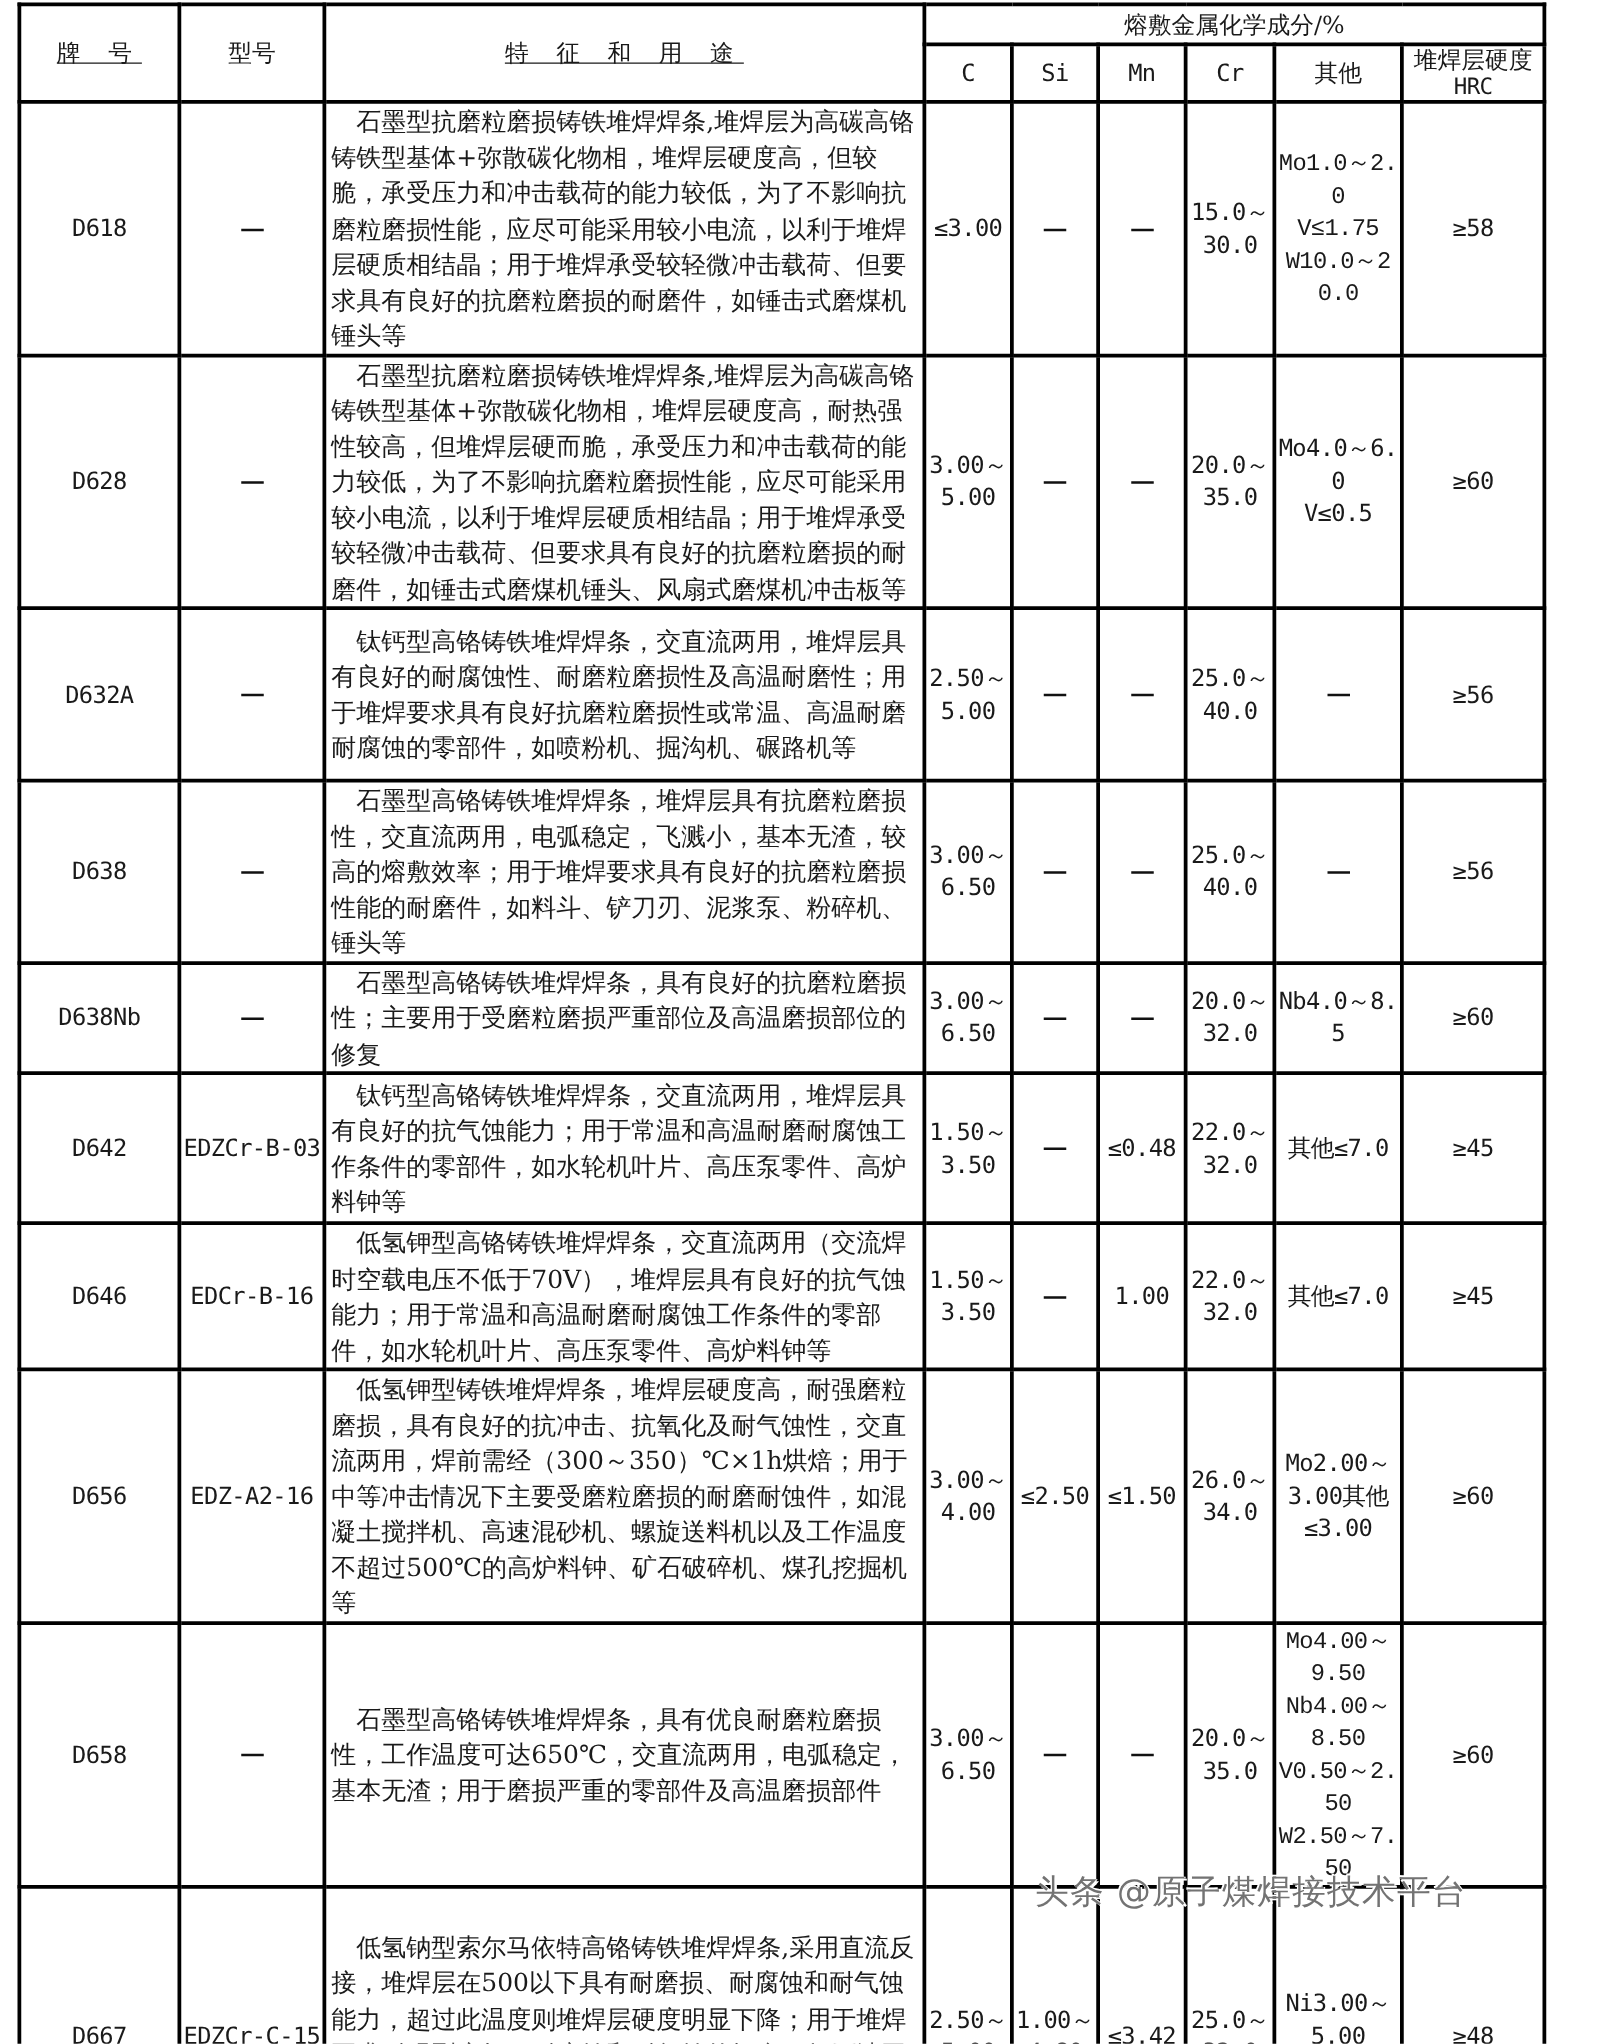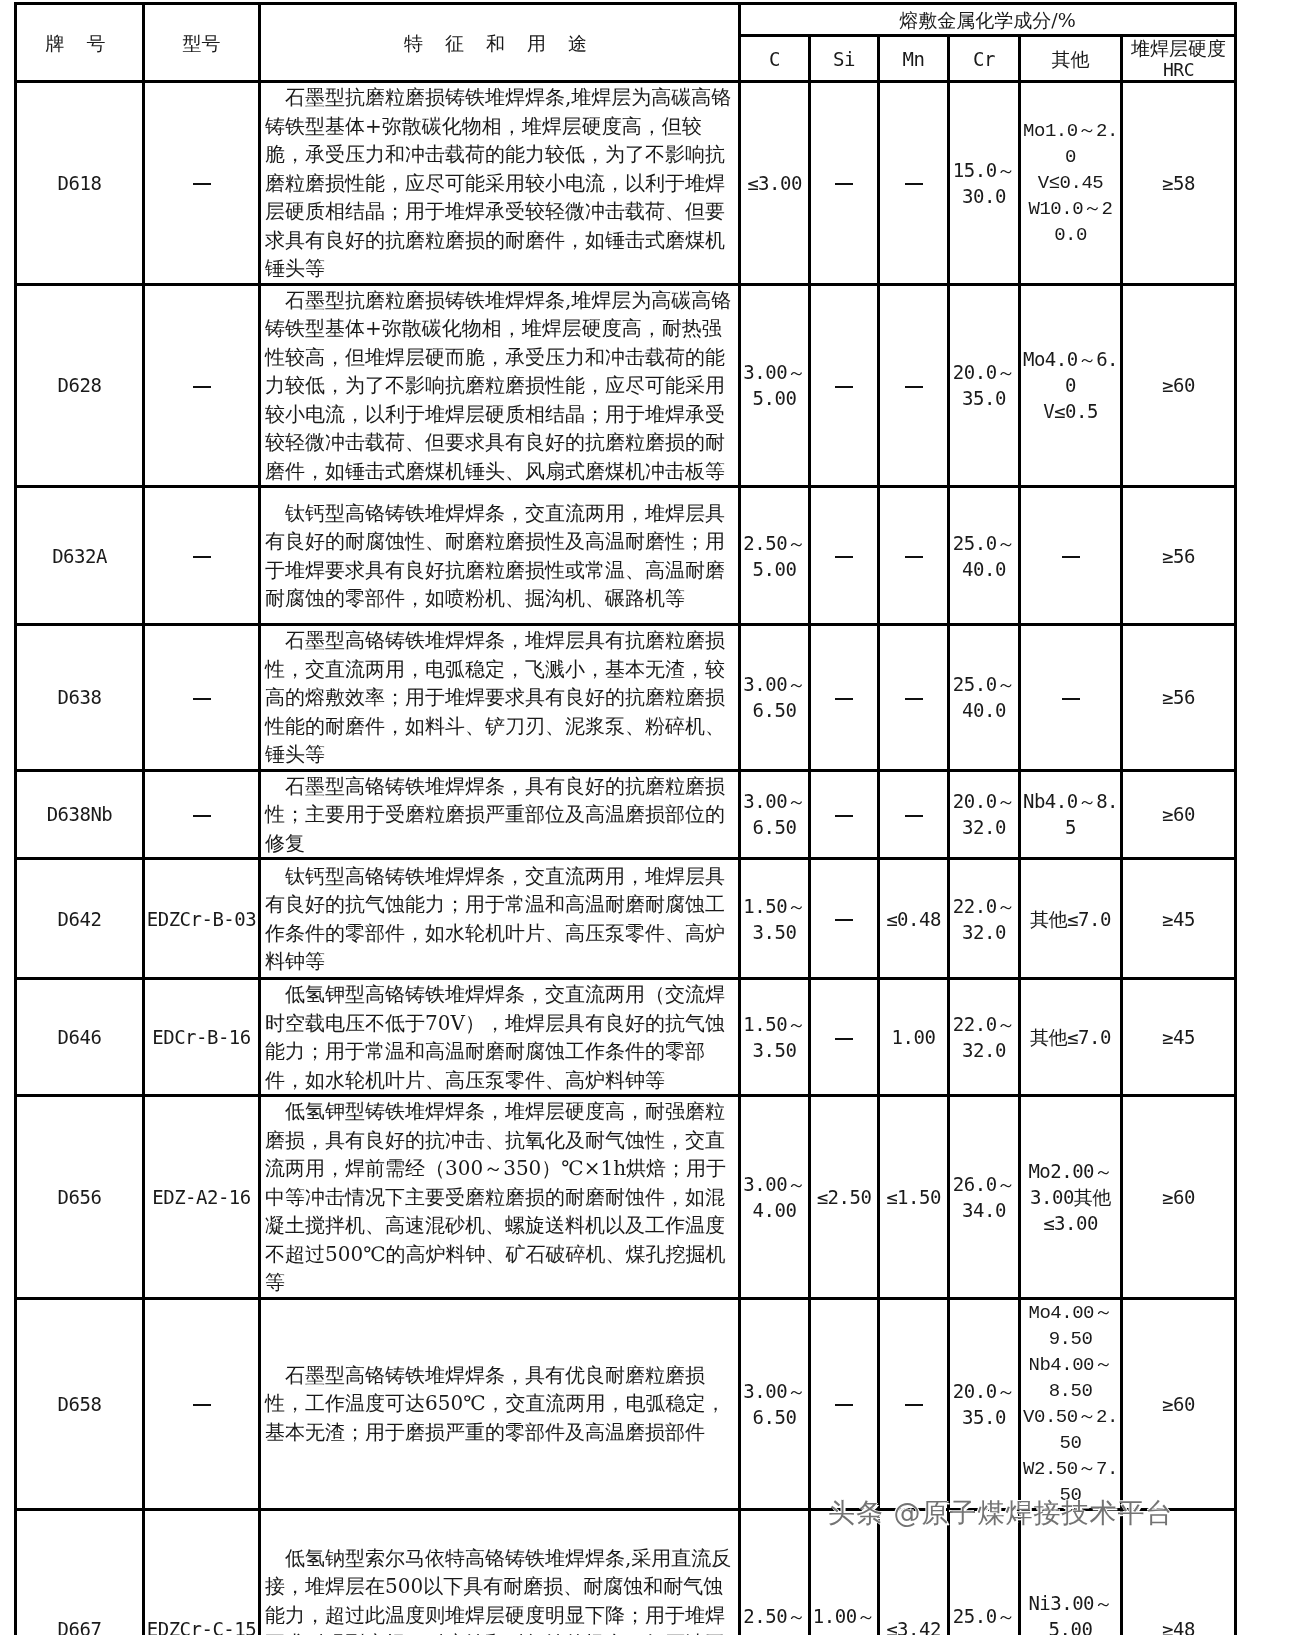--- a/index.html
+++ b/index.html
@@ -7,21 +7,21 @@
          font-family: "DejaVu Serif", "Liberation Serif", serif; color: #1a1a1a; }
   .tbl { position: absolute; left: 14px; top: 2px; border-collapse: collapse; table-layout: fixed; }
   .tbl td, .tbl th { border: 3px solid #000; padding: 0; text-align: center; vertical-align: middle;
                      font-weight: normal; font-size: 19px; line-height: 26px; }
   .tbl .desc { text-align: left; padding: 0 4px 0 4px; font-size: 20px; line-height: 28.5px; }
   .tbl .desc .indent { display: inline-block; width: 20px; }
   .mono { font-family: "DejaVu Sans Mono", "Liberation Mono", monospace; font-size: 18px; letter-spacing: -0.5px; }
   .small { font-size: 17px; line-height: 22px; }
   .xsmall { font-size: 16px; line-height: 20px; font-family: Liberation Mono, monospace; }
   .hdr { font-size: 20px; margin-top: 20px; }
-  .hdr-spaced { letter-spacing: 8px; }
+  .hdr-spaced { letter-spacing: 8px; text-decoration: underline; }
   .watermark { position: absolute; left: 828px; top: 1495px; font-family: "DejaVu Sans", sans-serif;
                font-size: 27px; color: #737373; text-shadow: 2px 2px 0 #fff, -1px -1px 0 #fff, 1px 0 0 #fff;
                letter-spacing: 1px; white-space: nowrap; }
   .dash { display: inline-block; width: 18px; height: 2px; background: #111; vertical-align: middle; }
 </style>
 </head>
 <body>
 
 <table class="tbl">
   <colgroup>
@@ -66,21 +66,21 @@
         </td>
     <td class="mono"><span class="dash" title="—"></span></td>
     <td class="mono"><span class="dash" title="—"></span></td>
     <td class="mono">
           <div>15.0～</div>
           <div>30.0</div>
         </td>
     <td class="mono xsmall">
           <div>Mo1.0～2.</div>
           <div>0</div>
-          <div>V≤0.45</div>
+          <div>V≤1.75</div>
           <div>W10.0～2</div>
           <div>0.0</div>
         </td>
     <td class="mono">
           <div>≥58</div>
         </td>
   </tr>
       <tr style="height: 200px;">
     <td class="mono">
           <div>D628</div>

